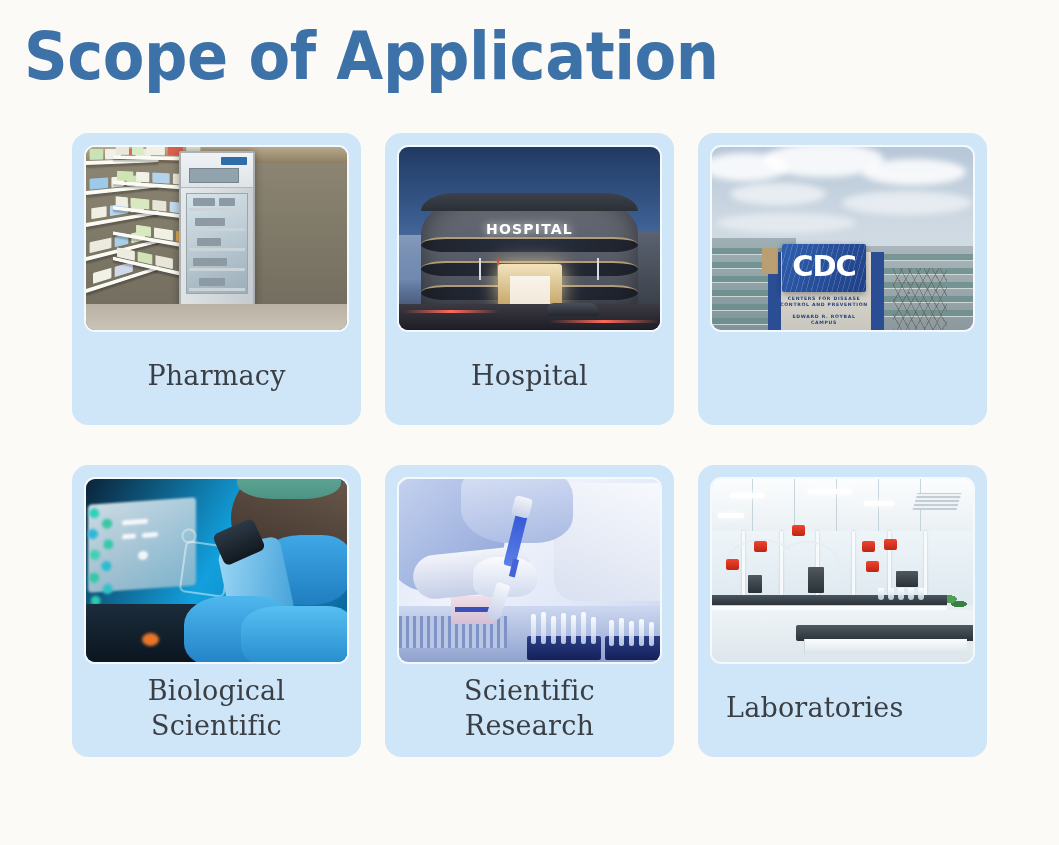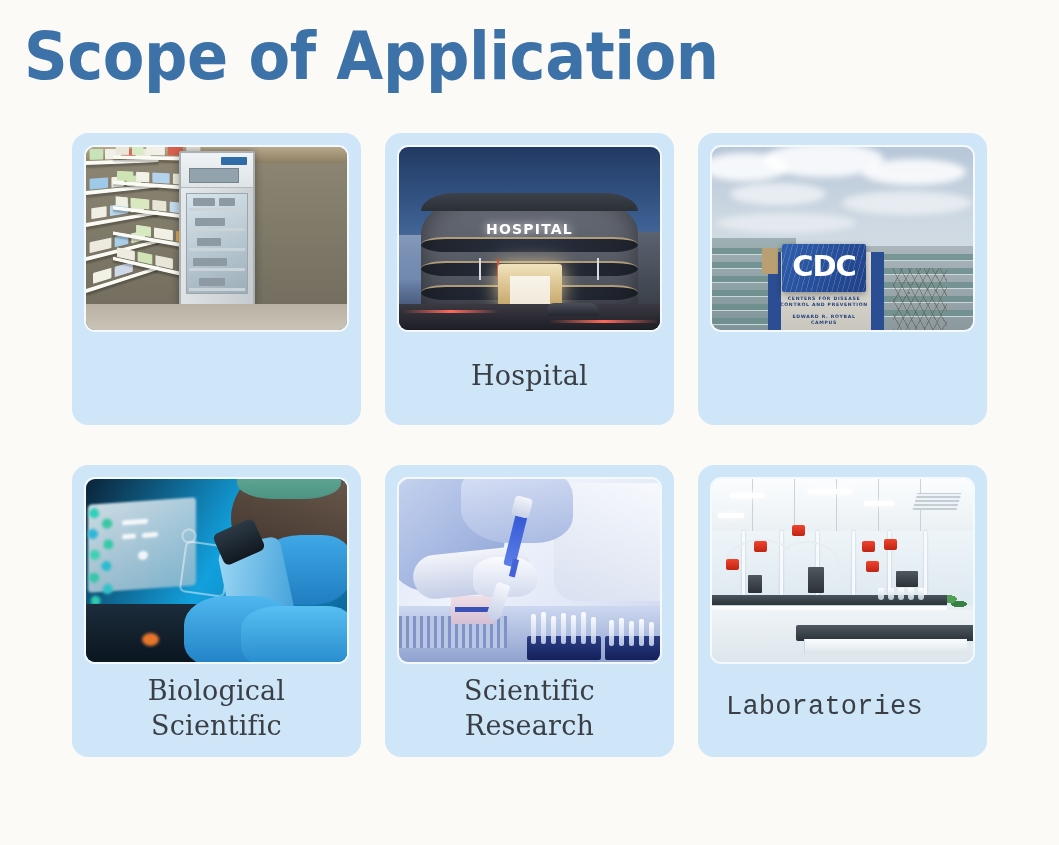--- a/index.html
+++ b/index.html
@@ -90,21 +90,20 @@
     font-size: 27px;
     line-height: 35px;
     color: #3a3f45;
     text-align: center;
     letter-spacing: 0.2px;
   }
   .card-label.align-left {
     justify-content: flex-start;
     padding-left: 16px;
     text-align: left;
-    font-family: Liberation Mono, monospace;
   }
   .card-label.tight {
     font-size: 26px;
   }
 
   
   .ph-pharmacy { background: linear-gradient(#8e8774, #6f6a5c); }
   .ph-pharmacy .ceiling {
     position: absolute; left: 0; top: 0; width: 100%; height: 16px;
     background: linear-gradient(#b9a98b, #8d7f65);
@@ -610,20 +609,21 @@
               <div class="fitem" style="left:32px; top:4px; width:16px"></div>
               <div class="fitem" style="left:8px; top:24px; width:30px"></div>
               <div class="fitem" style="left:10px; top:44px; width:24px"></div>
               <div class="fitem" style="left:6px; top:64px; width:34px"></div>
               <div class="fitem" style="left:12px; top:84px; width:26px"></div>
             </div>
           </div>
           <div class="floor"></div>
         </div>
       </div>
+      <div class="card-label">Pharmacy</div>
     </div>
 
     <div class="card">
       <div class="card-photo">
         <div class="photo-inner ph-hospital">
           <div class="sky-glow"></div>
           <div class="sidebldg"></div>
           <div class="bldg">
             <div class="roofband"></div>
             <div class="sign">HOSPITAL</div>

